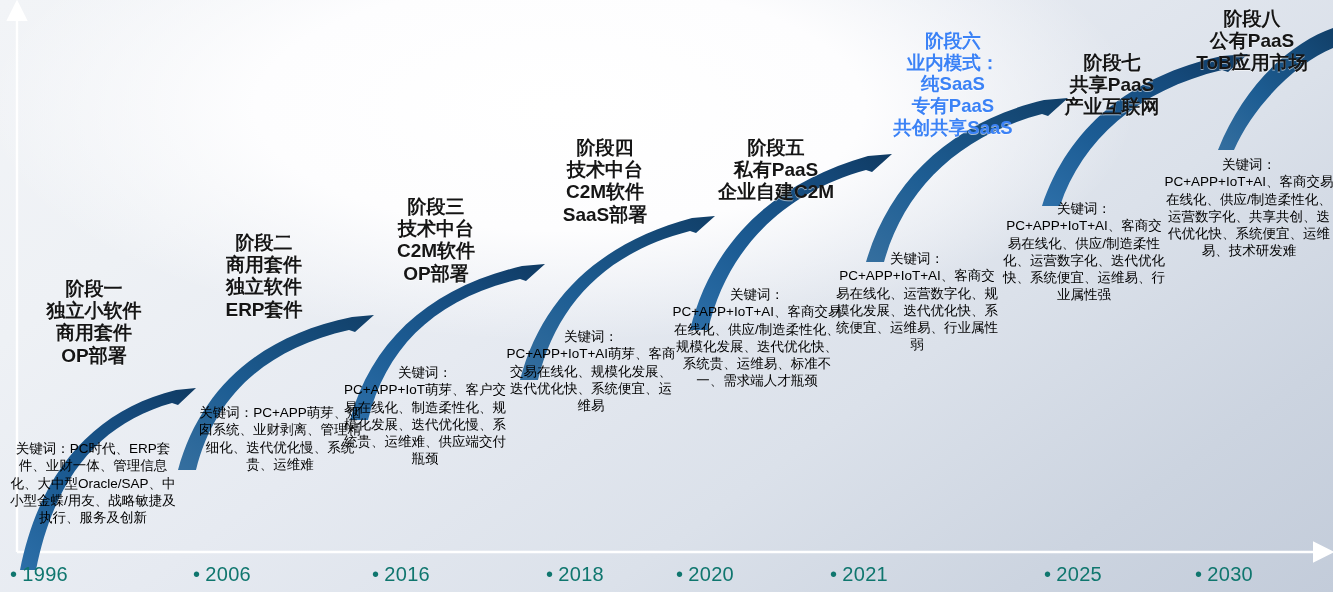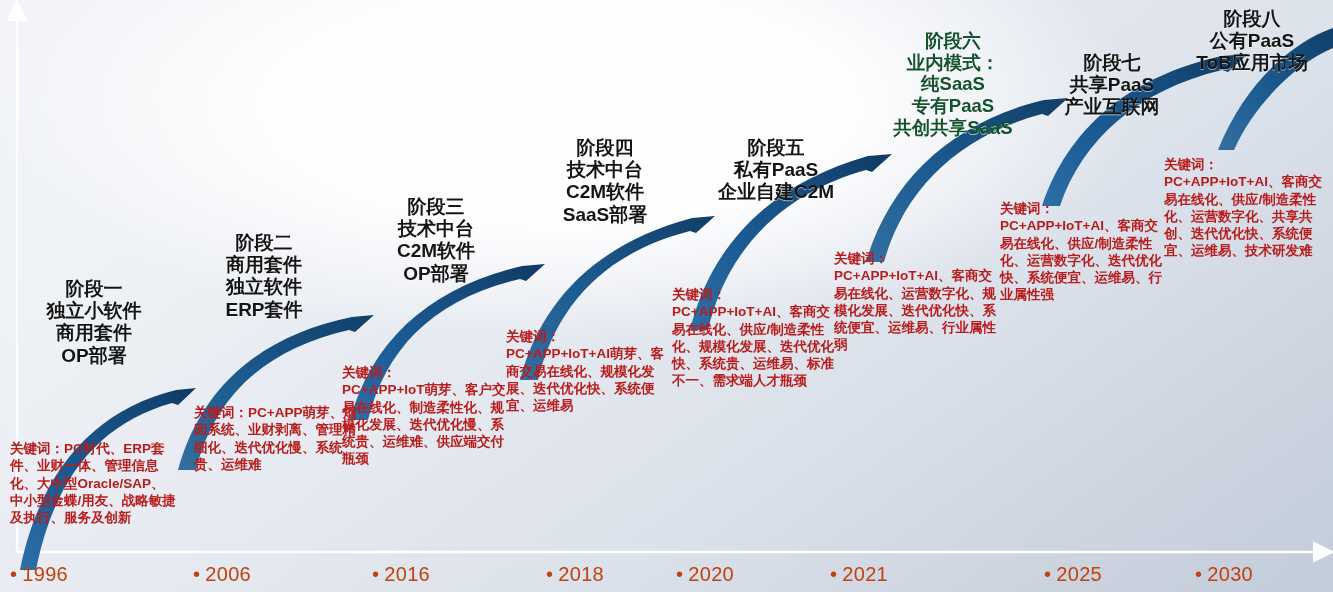--- a/index.html
+++ b/index.html
@@ -23,37 +23,37 @@
   .stage-title {
     position:absolute;
     text-align:center;
     font-weight:bold;
     color:#151515;
     line-height:1.17;
     letter-spacing:0px;
     white-space:pre-line;
     text-shadow:0 1px 0 rgba(255,255,255,.55);
   }
-  .stage-title.teal { color:#14532d; text-shadow:0 1px 0 rgba(255,255,255,.6); }
+  .stage-title.teal { color:#3b82f6; text-shadow:0 1px 0 rgba(255,255,255,.6); }
 
   
   .kw {
     position:absolute;
-    font-weight:bold;
-    color:#b91c1c;
+    font-weight:normal;
+    color:#000000;
     line-height:1.28;
-    text-align:left;
+    text-align:center;
   }
 
   
   .year {
     position:absolute;
     bottom:6px;
     font-size:20px;
-    color:#c2410c;
+    color:#0f766e;
     white-space:nowrap;
     font-weight:400;
     letter-spacing:.3px;
   }
   .year .dot { font-size:20px; margin-right:5px; }
 </style>
 </head>
 <body>
 
 <div id="stage">

